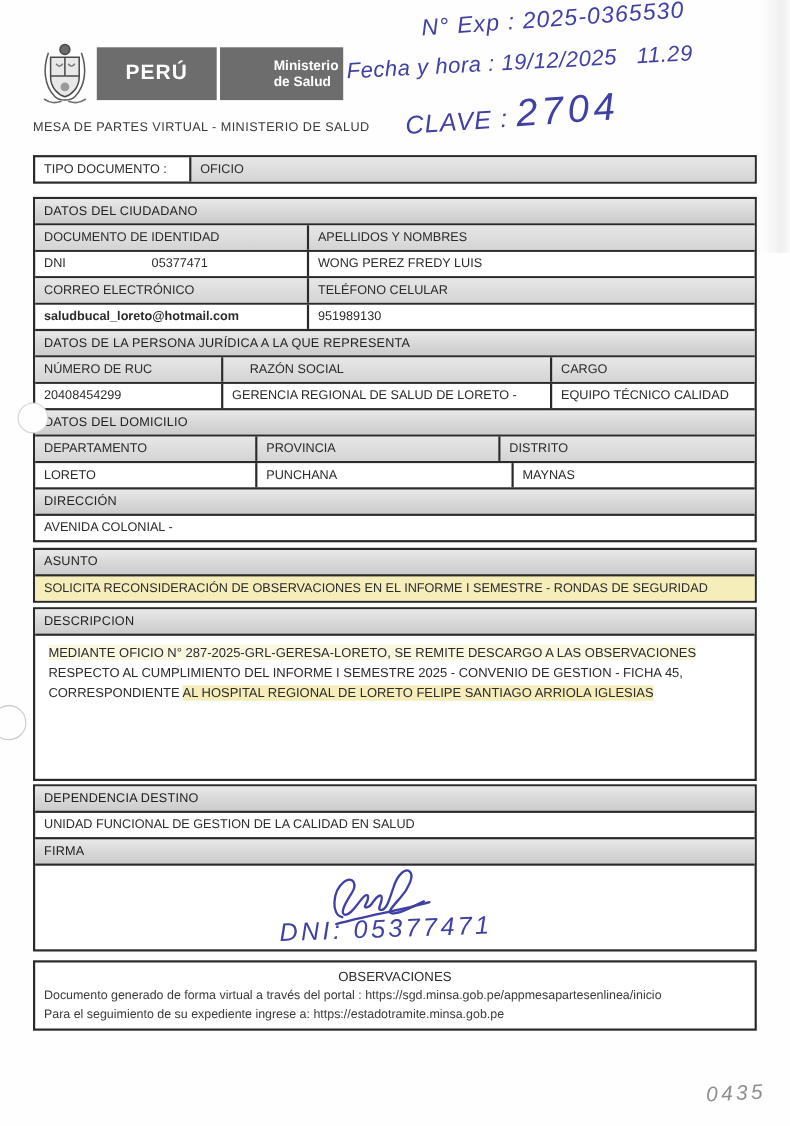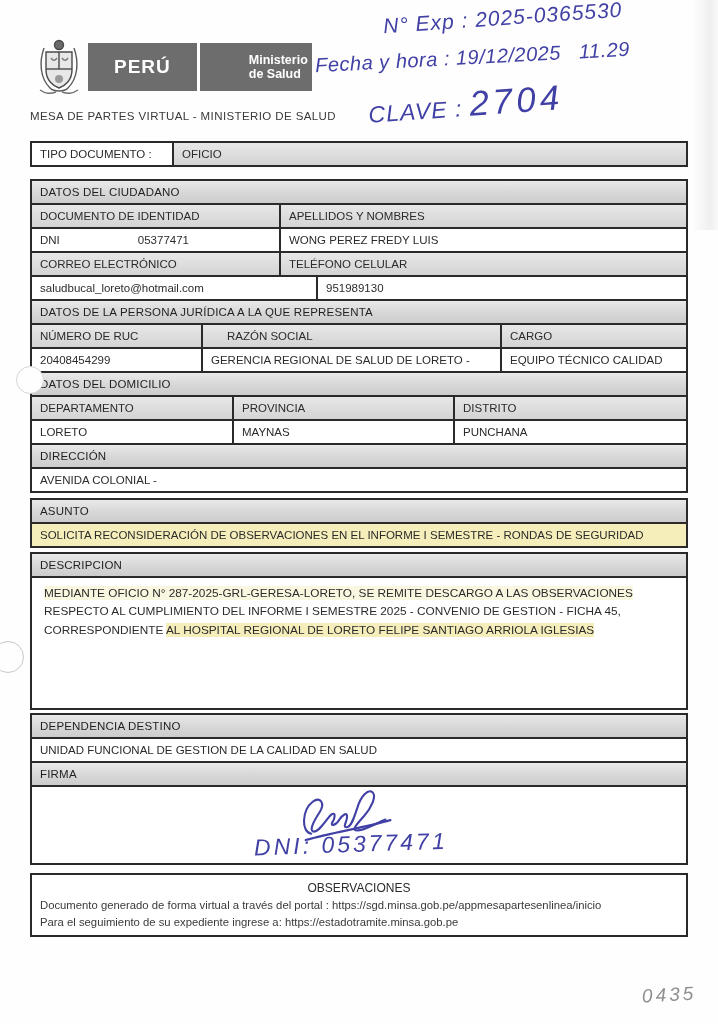--- a/index.html
+++ b/index.html
@@ -125,21 +125,21 @@
       <div style="width:247px;">
         <span>DNI</span><span class="dni-num">05377471</span>
       </div>
       <div style="flex:1;">WONG PEREZ FREDY LUIS</div>
     </div>
     <div class="cells sep">
       <div class="graycell" style="width:247px;">CORREO ELECTRÓNICO</div>
       <div class="graycell" style="flex:1;">TELÉFONO CELULAR</div>
     </div>
     <div class="cells sep">
-      <div style="width:284px;">saludbucal_loreto@hotmail.com</div>
+      <div style="width:247px;font-weight:bold;">saludbucal_loreto@hotmail.com</div>
       <div style="flex:1;">951989130</div>
     </div>
 
     <div class="bar sep">DATOS DE LA PERSONA JURÍDICA A LA QUE REPRESENTA</div>
     <div class="cells sep">
       <div class="graycell" style="width:169px;">NÚMERO DE RUC</div>
       <div class="graycell" style="width:299px;padding-left:24px;">RAZÓN SOCIAL</div>
       <div class="graycell" style="flex:1;">CARGO</div>
     </div>
     <div class="cells sep">
@@ -149,22 +149,22 @@
     </div>
 
     <div class="bar sep">DATOS DEL DOMICILIO</div>
     <div class="cells sep">
       <div class="graycell" style="width:200px;">DEPARTAMENTO</div>
       <div class="graycell" style="width:221px;">PROVINCIA</div>
       <div class="graycell" style="flex:1;">DISTRITO</div>
     </div>
     <div class="cells sep">
       <div style="width:200px;">LORETO</div>
+      <div style="flex:1;">PUNCHANA</div>
       <div style="width:221px;">MAYNAS</div>
-      <div style="flex:1;">PUNCHANA</div>
     </div>
     <div class="bar sep">DIRECCIÓN</div>
     <div class="val sep">AVENIDA COLONIAL -</div>
   </div>
 
   <div class="mb5"></div>
 
   <div class="box mb4">
     <div class="bar">ASUNTO</div>
     <div class="val sep hl">SOLICITA RECONSIDERACIÓN DE OBSERVACIONES EN EL INFORME I SEMESTRE - RONDAS DE SEGURIDAD</div>

